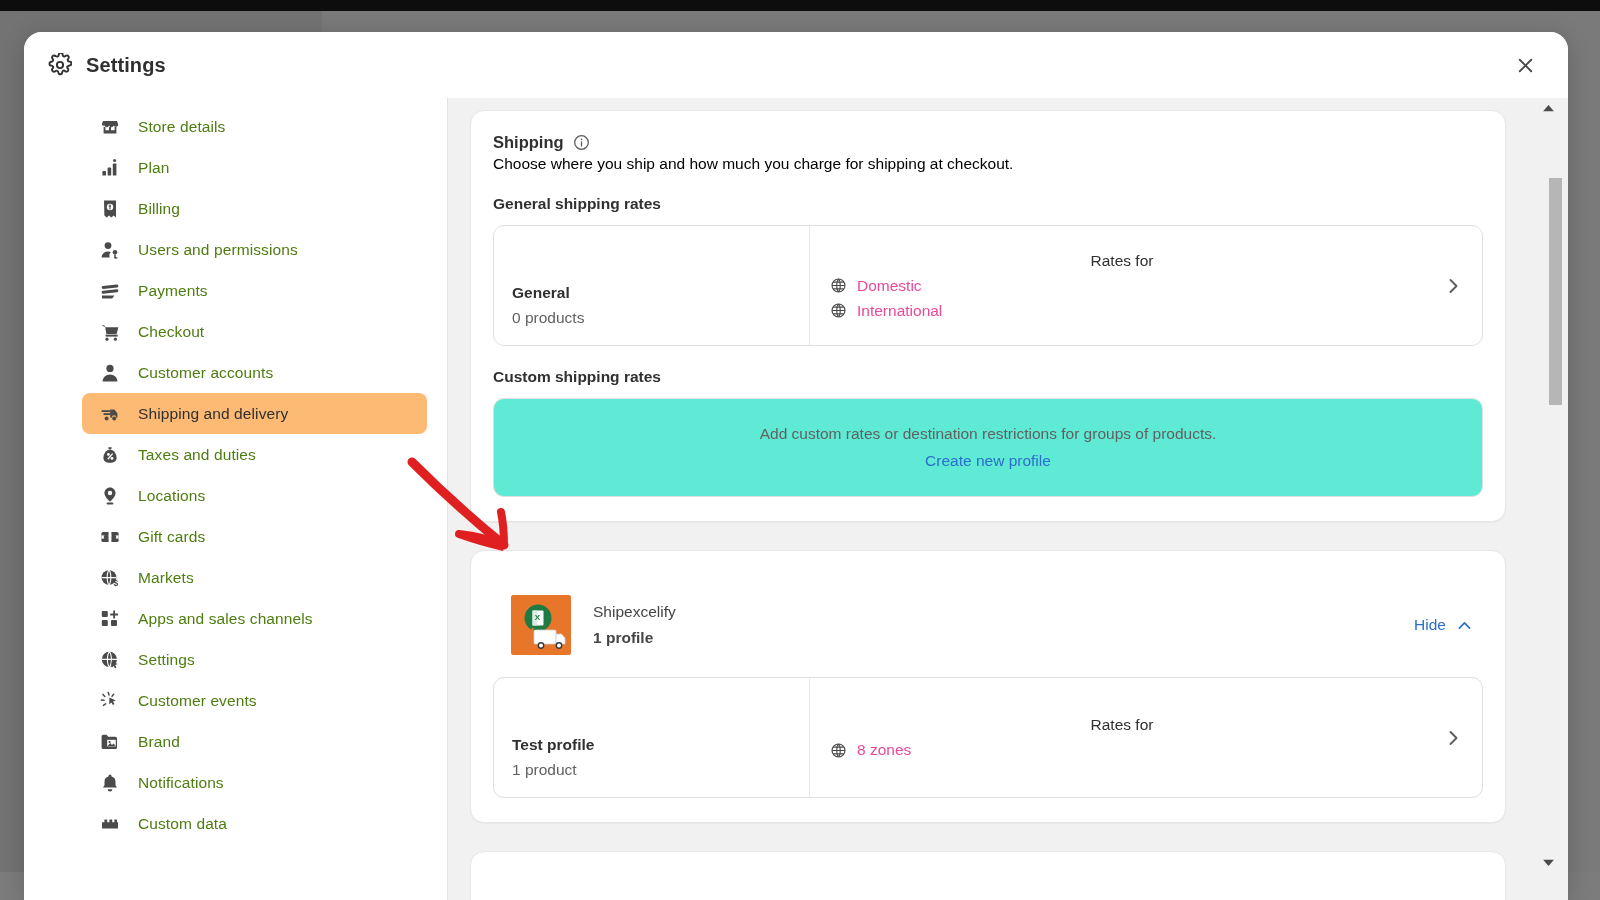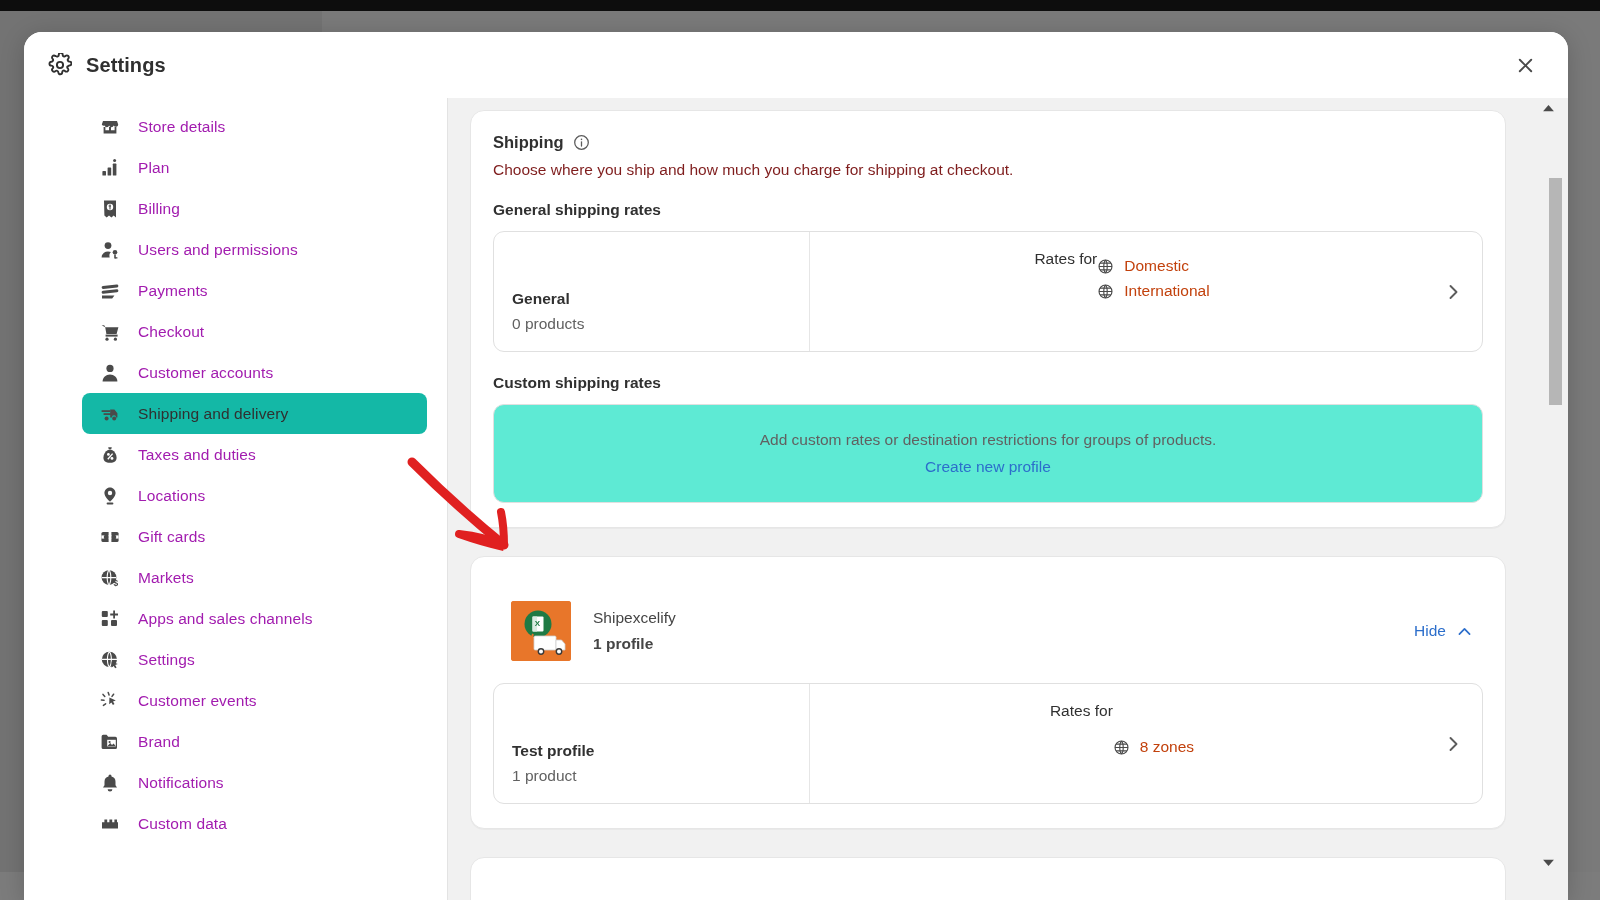--- a/index.html
+++ b/index.html
@@ -67,24 +67,24 @@
     width: 424px; flex: 0 0 424px; background: #ffffff;
     border-right: 1px solid #e3e3e3;
     padding: 8px 0 0 58px;
     overflow: hidden;
   }
   .nav-item {
     display: flex; align-items: center; gap: 18px;
     height: 41px; padding: 0 14px 0 18px;
     margin: 0 20px 0 0; border-radius: 8px; cursor: pointer;
   }
-  .nav-item.active { background: #14b8a6; }
+  .nav-item.active { background: #fdba74; }
   .nav-icon { width: 20px; height: 20px; flex: 0 0 20px; display:flex; align-items:center; justify-content:center;}
   .nav-label {
-    font-size: 15.5px; color: #a21caf; letter-spacing: .1px; white-space: nowrap;
+    font-size: 15.5px; color: #4d7c0f; letter-spacing: .1px; white-space: nowrap;
   }
   .nav-item.active .nav-label { color: #303030; }
 
   
   #content-wrap {
     flex: 1; position: relative; background: #f1f1f1;
     overflow: hidden;
   }
   #content {
     position: absolute; left: 0; top: 0; right: 40px; bottom: 0;
@@ -95,44 +95,44 @@
     background: #fff; border: 1px solid #e6e6e6; border-radius: 14px;
     padding: 22px 22px 24px 22px; margin-bottom: 28px;
     box-shadow: 0 1px 0 rgba(0,0,0,.03);
   }
 
   .card-title-row { display: flex; align-items: center; gap: 9px; }
   .card-title {
     font-size: 16.5px; font-weight: 700; color: #303030;
   }
   .card-sub {
-    font-size: 15.5px; color: #7f1d1d; margin-top: 9px;
+    font-size: 15.5px; color: #000000; margin-top: 3px;
   }
   .section-label {
     font-size: 15.5px; font-weight: 700; color: #303030; margin: 22px 0 12px 0;
   }
 
   .profile-row {
     display: flex; align-items: stretch;
     border: 1px solid #e0e0e0; border-radius: 11px;
     background: #fff; cursor: pointer; min-height: 96px;
   }
   .pr-left {
     flex: 0 0 316px; padding: 18px 20px 18px 18px;
     border-right: 1px solid #e6e6e6; display:flex; flex-direction:column; justify-content:center;
   }
   .pr-name { font-size: 15.5px; font-weight: 700; color: #303030; margin-top: 40px; }
   .pr-meta { font-size: 15.5px; color: #616161; margin-top: 7px; }
   .pr-right {
-    flex: 1; padding: 18px 10px 18px 20px; display: flex; flex-direction: row; justify-content: center; text-align: center;
+    flex: 1; padding: 18px 10px 18px 20px; display: flex; flex-direction: column; justify-content: center; text-align: center;
   }
   .pr-rates-label { font-size: 15.5px; color: #303030; }
   .rate-line {
     display: flex; align-items: center; gap: 10px;
-    font-size: 15.5px; color: #c2410c; margin-top: 7px;
+    font-size: 15.5px; color: #ec4899; margin-top: 7px;
   }
   .pr-chevron { flex: 0 0 58px; display:flex; align-items:center; justify-content:center; }
 
   .empty-box {
     border: 1px solid #e0e0e0; border-radius: 11px; background: #5eead4;
     padding: 26px 20px 26px 20px; text-align: center;
   }
   .empty-text { font-size: 15.5px; color: #616161; }
   .empty-link {
     display: inline-block; margin-top: 9px; font-size: 15.5px;

